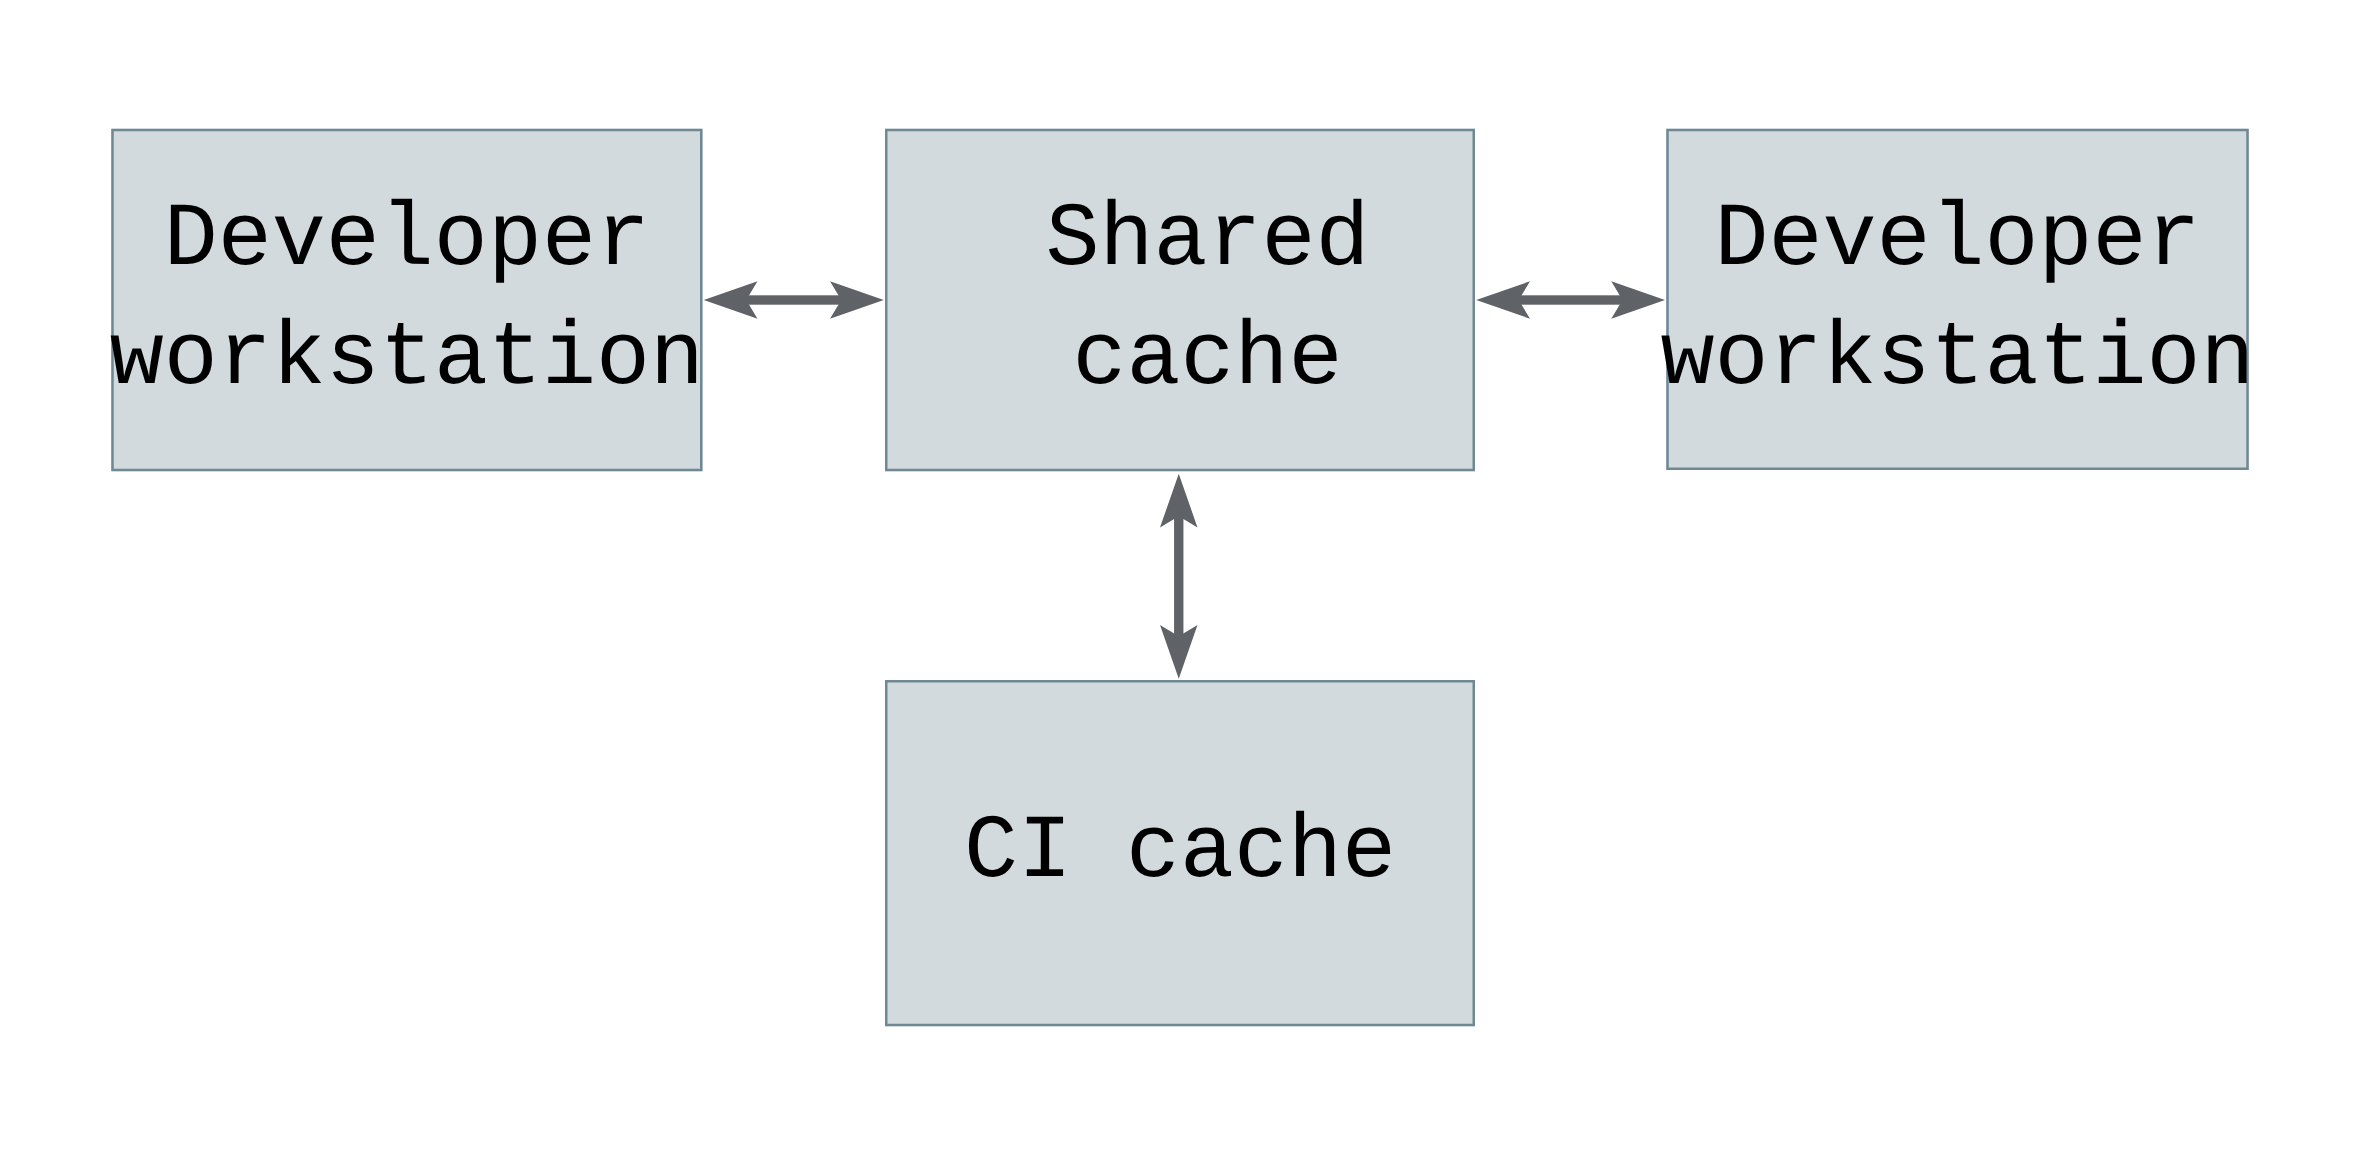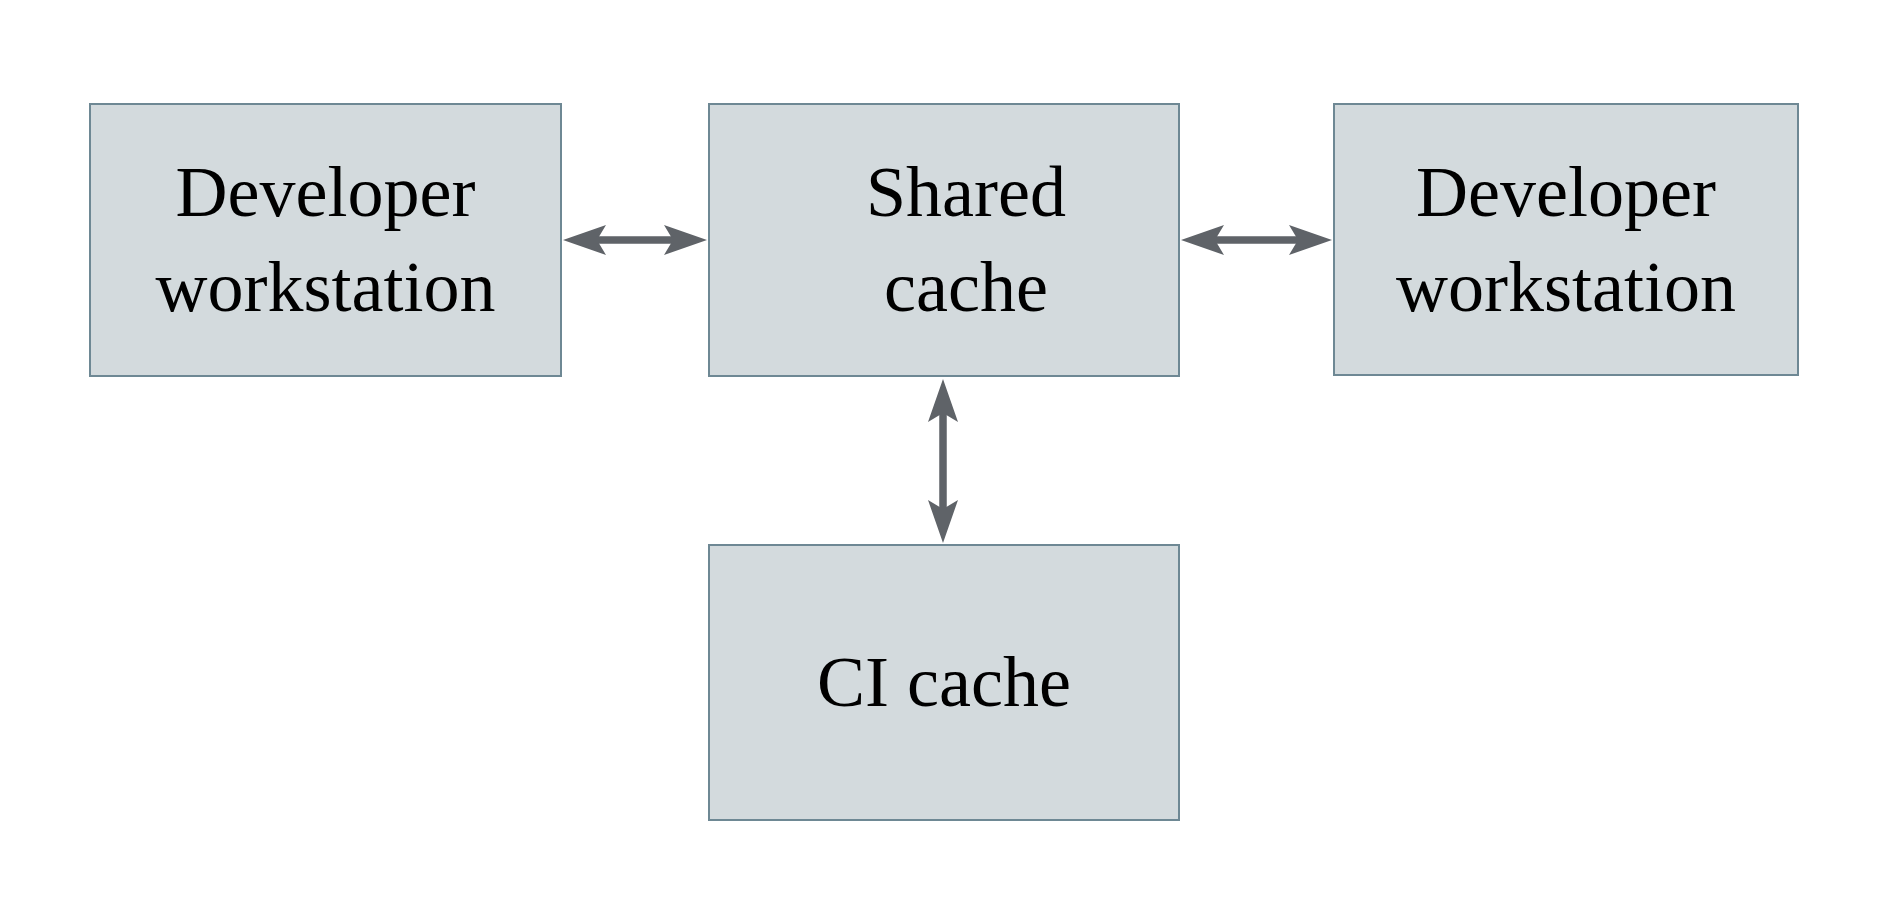--- a/index.html
+++ b/index.html
@@ -6,21 +6,21 @@
     margin: 0;
     padding: 0;
     background: #ffffff;
   }
   #canvas {
     position: relative;
     width: 1900px;
     height: 872px;
     background: #ffffff;
     overflow: hidden;
-    font-family: Liberation Serif, serif;
+    font-family: Liberation Mono, monospace;
   }
   .node {
     position: absolute;
     box-sizing: border-box;
     background: #d3dadd;
     border: 2px solid #6e8894;
     display: flex;
     align-items: center;
     justify-content: center;
     text-align: center;

